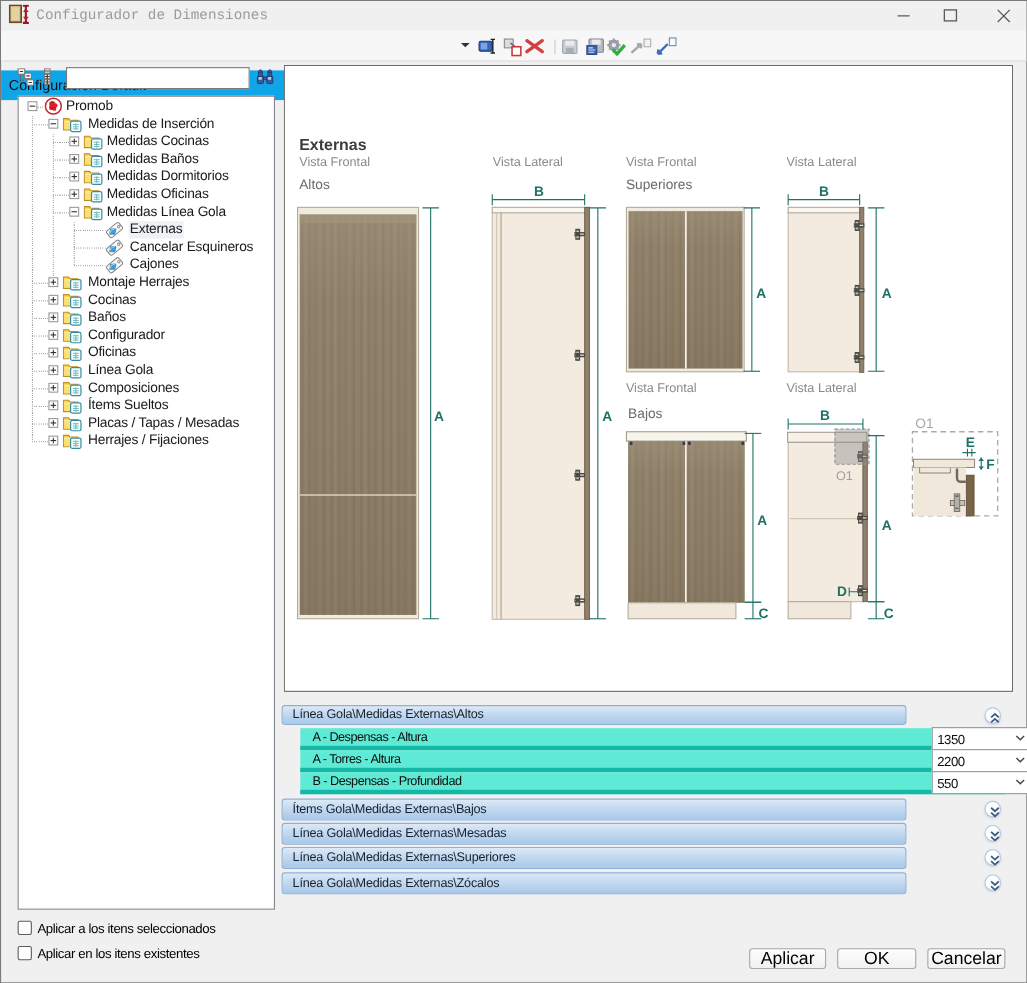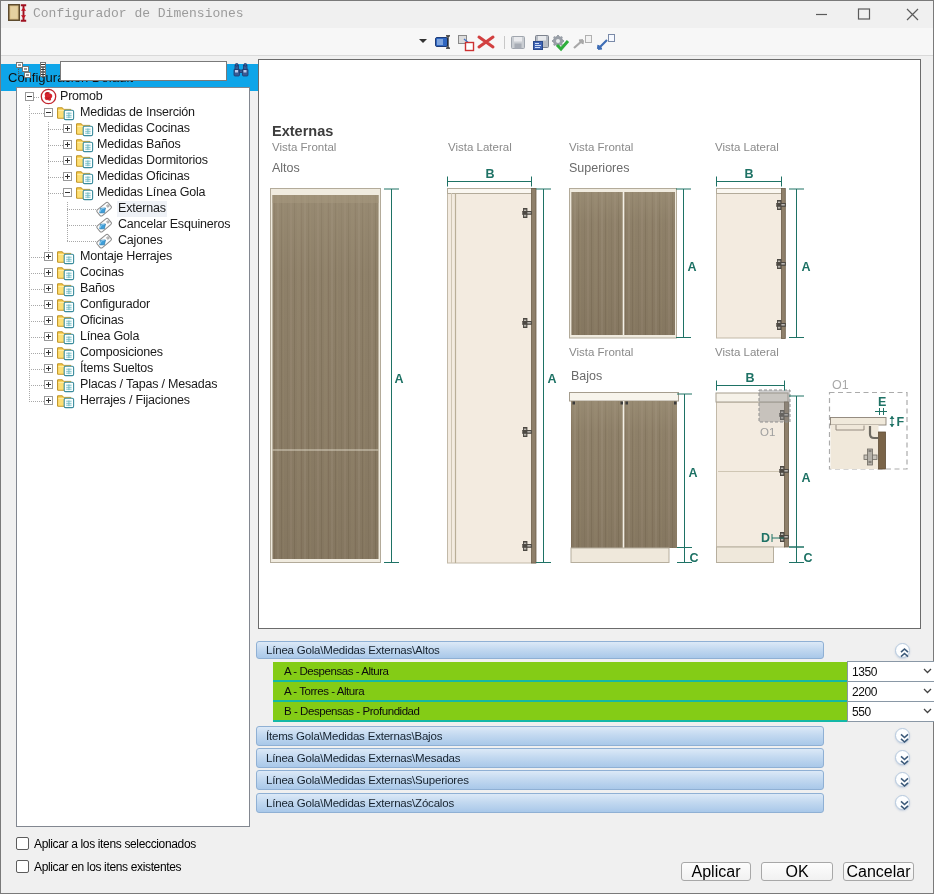--- a/index.html
+++ b/index.html
@@ -23,21 +23,21 @@
 .ebox i { position:absolute; background:#333; }
 .hm { left:1px; top:3px; width:5px; height:1px; }
 .vp { left:3px; top:1px; width:1px; height:5px; }
 .dotv { position:absolute; width:1px; background-image:repeating-linear-gradient(to bottom,#a8a8a8 0 1px,transparent 1px 2px); }
 .doth { position:absolute; height:1px; background-image:repeating-linear-gradient(to right,#a8a8a8 0 1px,transparent 1px 2px); }
 
 .acc-h { position:absolute; left:256px; width:568px; height:18px; border:1px solid #8fb0d4; border-radius:3px;
   background:linear-gradient(#dce9f7,#c3d9f0 45%,#a9c8e9); font-size:11.5px; color:#16222e; }
 .acc-h b { position:absolute; left:9px; top:2px; font-weight:400; letter-spacing:-0.2px; }
 .circ { position:absolute; width:15px; height:15px; border-radius:50%; background:#fdfeff; border:1px solid #b6c9de; box-shadow:0 1px 2px rgba(120,150,190,.35); }
-.rowt { position:absolute; left:273px; width:641px; height:20px; background:#84cc16; border-bottom:2px solid #14b8a6; font-size:11.5px; color:#0d0d0d; }
+.rowt { position:absolute; left:273px; width:641px; height:20px; background:#5eead4; border-bottom:4px solid #14b8a6; font-size:11.5px; color:#0d0d0d; }
 .rowt b { position:absolute; left:11px; top:3px; font-weight:400; letter-spacing:-0.45px; }
 .cell { position:absolute; left:574px; top:-1px; width:90px; height:21px; background:#fff; border:1px solid #8a98a6; }
 .cell b { position:absolute; left:4px; top:2.5px; font-weight:400; font-size:12px;}
 .cell svg { position:absolute; right:4px; top:6px; }
 
 .chk { position:absolute; width:13px; height:13px; background:#fff; border:1px solid #5c5c5c; border-radius:2px; }
 .chklbl { position:absolute; font-size:12px; letter-spacing:-0.35px; color:#000; }
 .btn { position:absolute; top:862px; height:19px; border:1px solid #a8a8a8; border-radius:3px;
   background:linear-gradient(#fdfdfd,#f1f1f1); font-size:16px; color:#000; text-align:center; line-height:17px; }
 </style>

